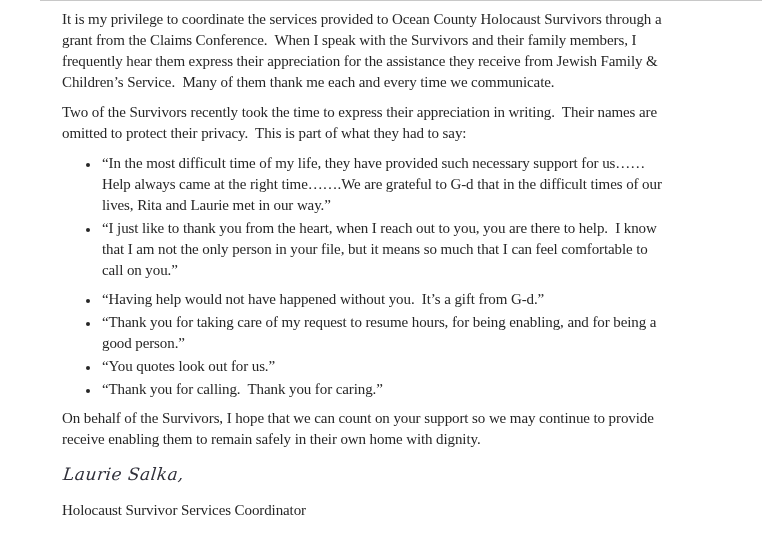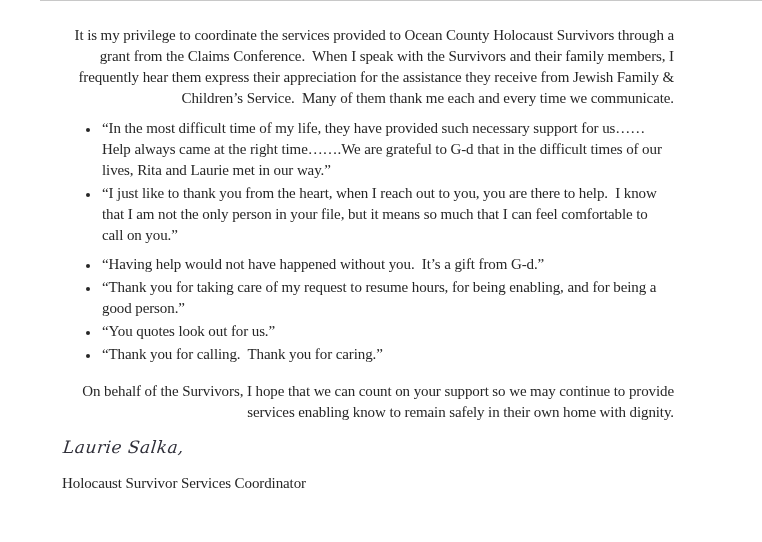--- a/index.html
+++ b/index.html
@@ -24,23 +24,22 @@
     background: #9a9a9a;
     opacity: 0.55;
   }
   .content {
     padding: 9px 88px 0 62px;
     font-size: 15px;
     line-height: 21px;
     letter-spacing: -0.1px;
   }
   p {
-    margin: 16px 0 9px 0;
+    margin: 0 0 9px 0;
     white-space: pre-wrap;
-    text-align: right;
   }
   ul {
     margin: 0 0 8px 0;
     padding: 0 0 0 38px;
     list-style: disc;
   }
   li {
     margin: 0 12px 2px 0;
     white-space: pre-wrap;
     padding-left: 2px;
@@ -67,33 +66,34 @@
 </style>
 </head>
 <body>
 
 <div class="scan-line"></div>
 
 <div class="content">
 
   <p>It is my privilege to coordinate the services provided to Ocean County Holocaust Survivors through a grant from the Claims Conference.  When I speak with the Survivors and their family members, I frequently hear them express their appreciation for the assistance they receive from Jewish Family &amp; Children’s Service.  Many of them thank me each and every time we communicate.</p>
 
+  <p>Two of the Survivors recently took the time to express their appreciation in writing.  Their names are omitted to protect their privacy.  This is part of what they had to say:</p>
 
   <ul>
     <li>“In the most difficult time of my life, they have provided such necessary support for us…… Help always came at the right time…….We are grateful to G-d that in the difficult times of our lives, Rita and Laurie met in our way.”</li>
     <li>“I just like to thank you from the heart, when I reach out to you, you are there to help.  I know that I am not the only person in your file, but it means so much that I can feel comfortable to call on you.”</li>
   </ul>
 
 
   <ul>
     <li>“Having help would not have happened without you.  It’s a gift from G-d.”</li>
     <li>“Thank you for taking care of my request to resume hours, for being enabling, and for being a good person.”</li>
     <li>“You quotes look out for us.”</li>
     <li>“Thank you for calling.  Thank you for caring.”</li>
   </ul>
 
-  <p>On behalf of the Survivors, I hope that we can count on your support so we may continue to provide services enabling know to remain safely in their own home with dignity.</p>
+  <p>On behalf of the Survivors, I hope that we can count on your support so we may continue to provide receive enabling them to remain safely in their own home with dignity.</p>
 
   <div class="signature">Laurie Salka,</div>
 
   <div class="job-title">Holocaust Survivor Services Coordinator</div>
 
 </div>
 
 </body></html>

